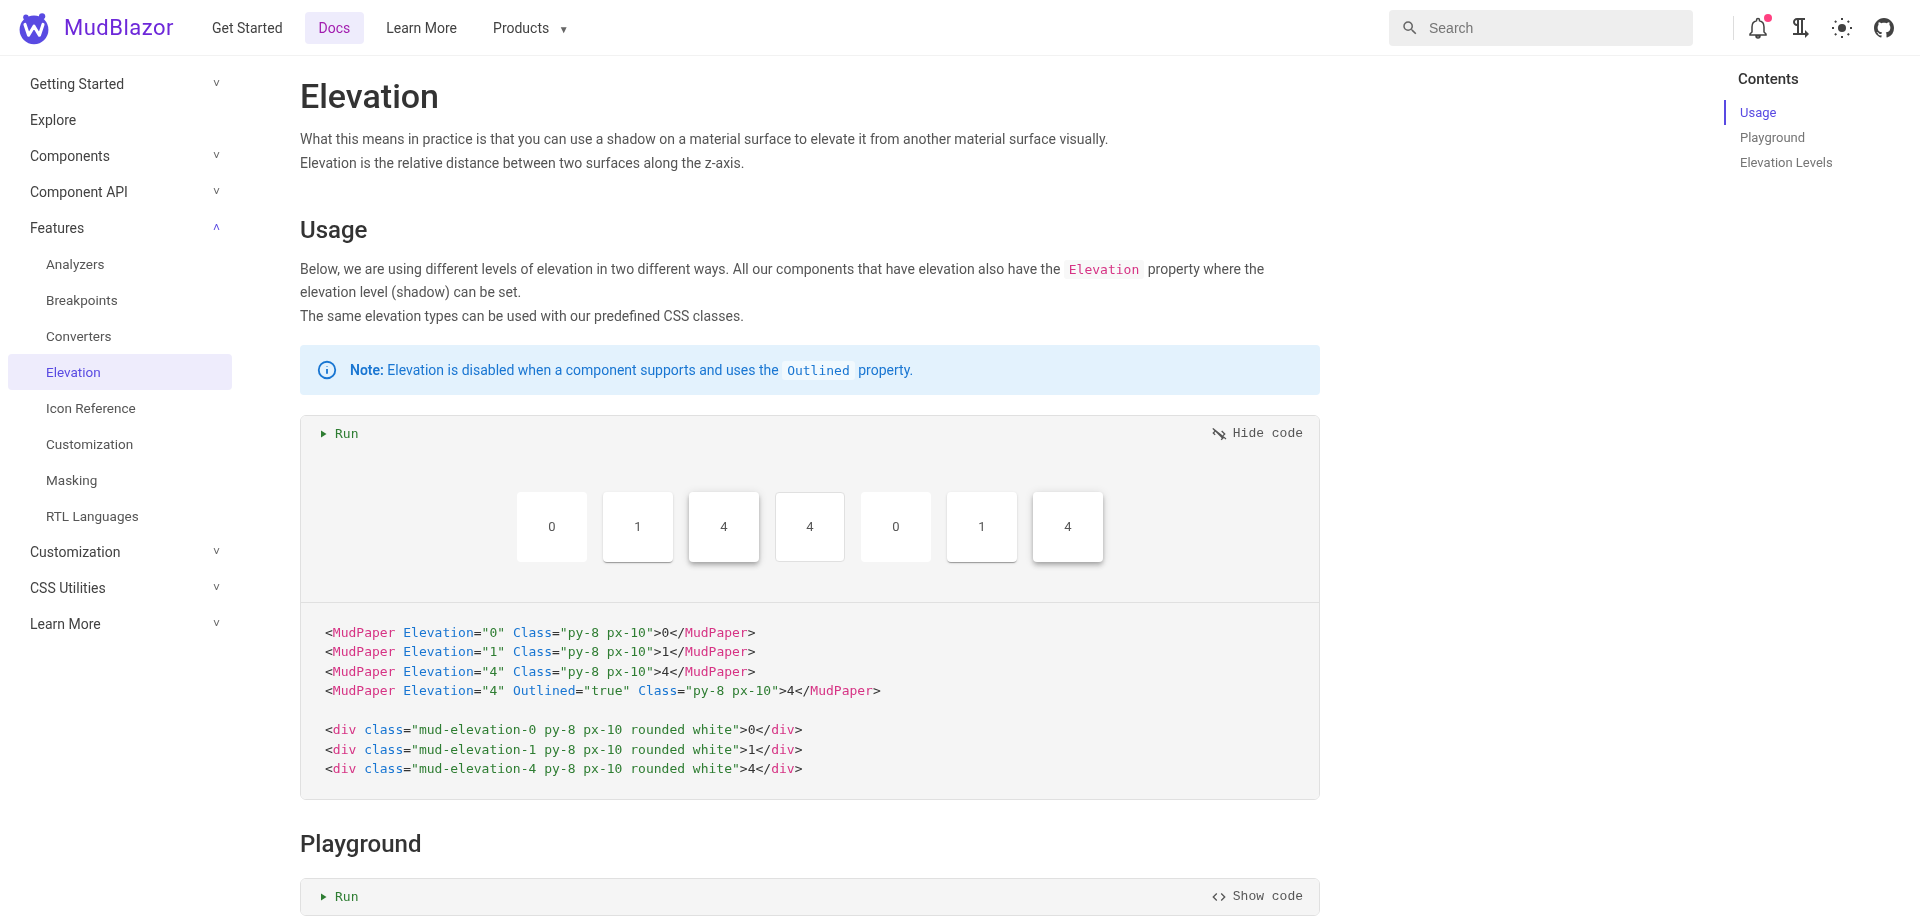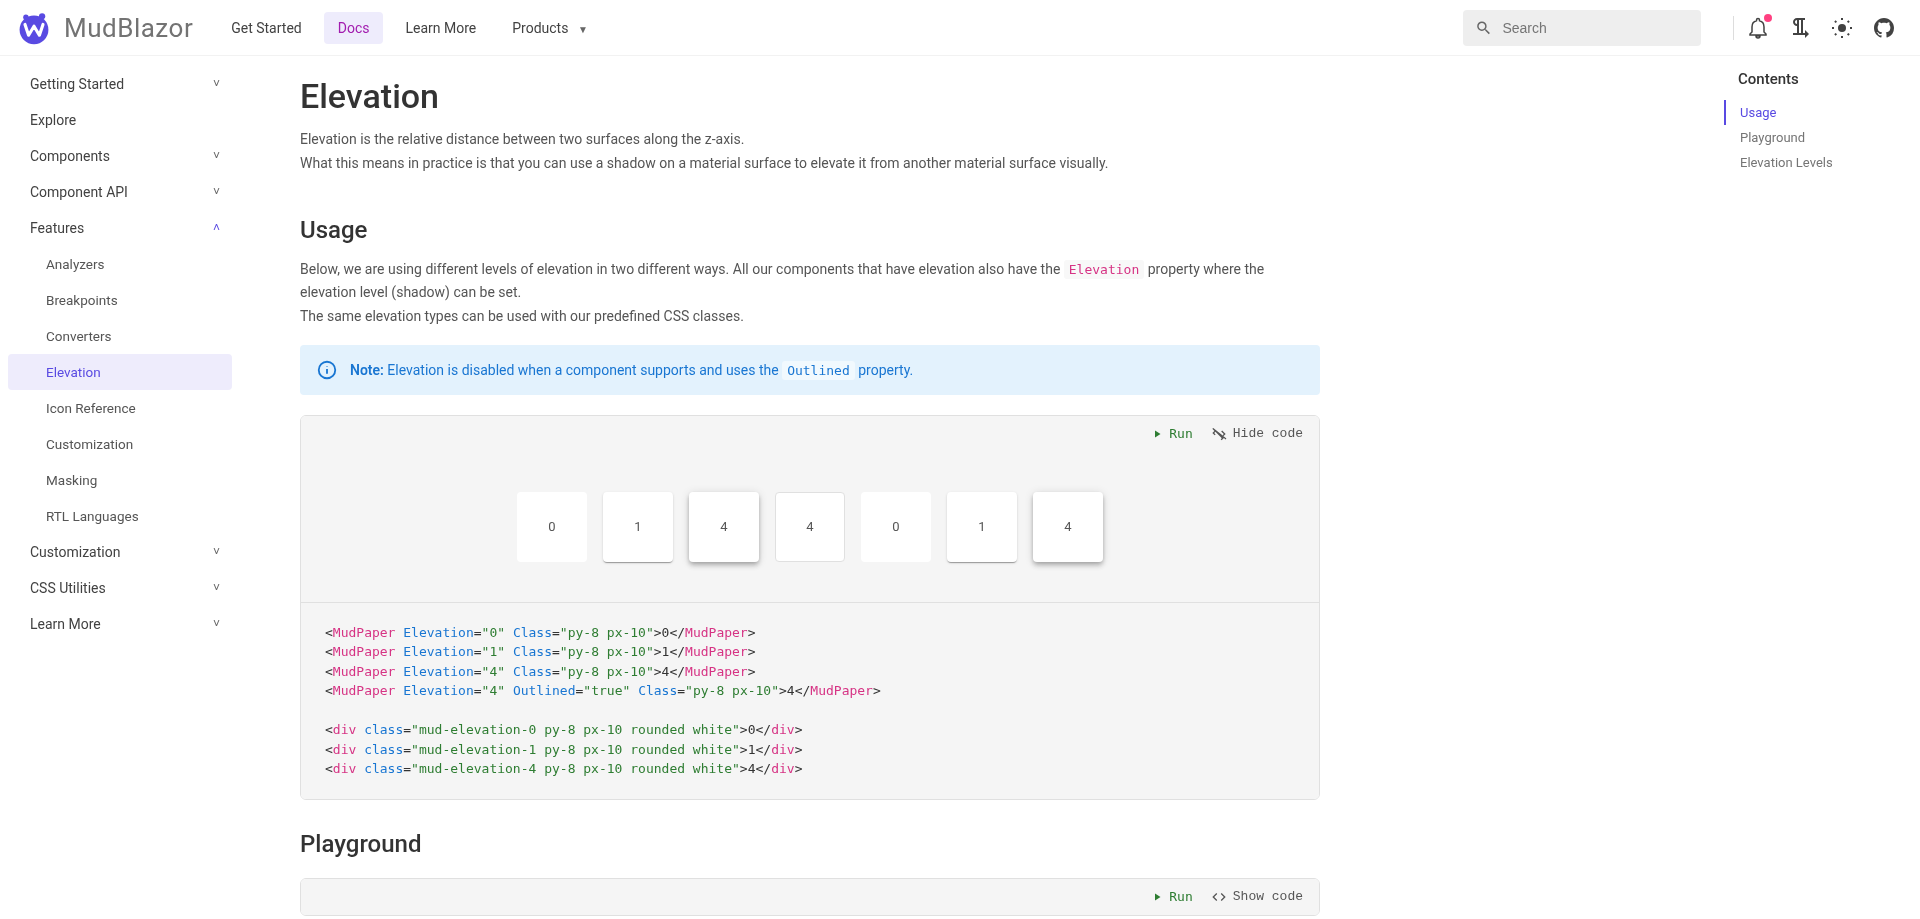--- a/index.html
+++ b/index.html
@@ -1,26 +1,26 @@
 <!DOCTYPE html>
 <html><head>
 <meta charset="utf-8">
 <style>
 * { box-sizing: border-box; margin: 0; padding: 0; }
 body { font-family: -apple-system, BlinkMacSystemFont, 'Segoe UI', Roboto, sans-serif; color: #424242; background: #fff; font-size: 14px; }
 .topbar { display: flex; align-items: center; height: 56px; padding: 0 16px; border-bottom: 1px solid rgba(0,0,0,0.05); }
 .logo { display: flex; align-items: center; gap: 12px; margin-right: 24px; }
 .logo-icon { width: 36px; height: 36px; }
-.logo-text { font-size: 26px; font-weight: 400; color: #737373; letter-spacing: 0.5px; }
+.logo-text { font-size: 22px; font-weight: 400; color: #6d28d9; letter-spacing: 0.5px; }
 .nav-links { display: flex; gap: 8px; }
 .nav-link { padding: 8px 14px; border-radius: 4px; color: #424242; text-decoration: none; font-size: 14px; cursor: pointer; }
 .nav-link.active { background: #eeecfc; color: #a21caf; }
 .nav-link .chev { margin-left: 6px; font-size: 10px; color: #666; }
 .topbar-spacer { flex: 1; }
-.search-box { display: flex; align-items: center; background: #eee; border-radius: 4px; padding: 0 12px; width: 238px; height: 36px; margin-right: 20px; }
+.search-box { display: flex; align-items: center; background: #eee; border-radius: 4px; padding: 0 12px; width: 304px; height: 36px; margin-right: 28px; }
 .search-box svg { width: 20px; height: 20px; fill: #666; margin-right: 10px; }
 .search-box input { border: none; background: transparent; outline: none; font-size: 14px; color: #666; width: 100%; }
 .topbar-divider { width: 1px; height: 24px; background: #ddd; margin: 0 12px; }
 .topbar-icons { display: flex; align-items: center; gap: 18px; padding-right: 8px; }
 .icon-btn { width: 24px; height: 24px; cursor: pointer; fill: #424242; position: relative; }
 .notif-dot { position: absolute; top: -2px; right: -2px; width: 8px; height: 8px; background: #ff4081; border-radius: 50%; }
 .layout { display: flex; height: calc(100vh - 56px); }
 .sidebar { width: 240px; padding: 10px 0; overflow-y: auto; flex-shrink: 0; }
 .sidebar-item { display: flex; align-items: center; justify-content: space-between; padding: 10px 20px 10px 30px; font-size: 14px; color: #424242; cursor: pointer; }
 .sidebar-item.sub { padding-left: 46px; color: #555; font-size: 13.5px; }
@@ -32,21 +32,21 @@
 h1 { font-size: 34px; font-weight: 500; color: #333; margin-bottom: 12px; }
 .intro { font-size: 14px; color: #555; line-height: 1.7; margin-bottom: 40px; }
 h2 { font-size: 24px; font-weight: 500; color: #333; margin-bottom: 14px; margin-top: 30px; }
 .section-text { font-size: 14px; color: #555; line-height: 1.7; margin-bottom: 14px; }
 .code-inline { font-family: Consolas, monospace; font-size: 13px; color: #d63384; background: #f8f8f8; padding: 2px 5px; border-radius: 3px; }
 .info-box { display: flex; align-items: center; gap: 12px; background: #e3f2fd; border-radius: 4px; padding: 14px 16px; margin: 16px 0; font-size: 14px; color: #1976d2; }
 .info-box svg { width: 22px; height: 22px; fill: none; stroke: #1976d2; stroke-width: 2; flex-shrink: 0; }
 .info-box strong { font-weight: 600; }
 .info-box .code-inline { color: #1976d2; background: rgba(255,255,255,0.5); }
 .example-box { border: 1px solid #e0e0e0; border-radius: 6px; margin-top: 20px; overflow: hidden; }
-.example-header { display: flex; justify-content: flex-end; align-items: center; gap: 18px; padding: 10px 16px; background: #f5f5f5; font-family: Consolas, monospace; font-size: 13px; color: #555; }
+.example-header { display: flex; justify-content: space-between; align-items: center; gap: 18px; padding: 10px 16px; background: #f5f5f5; font-family: Consolas, monospace; font-size: 13px; color: #555; }
 .example-header .run { color: #2e7d32; display: flex; align-items: center; gap: 6px; cursor: pointer; }
 .example-header .toggle { display: flex; align-items: center; gap: 6px; cursor: pointer; font-family: Liberation Mono, monospace; }
 .example-demo { background: #f5f5f5; padding: 40px 20px; display: flex; justify-content: center; gap: 16px; flex-wrap: wrap; }
 .paper { background: #fff; width: 70px; height: 70px; display: flex; align-items: center; justify-content: center; border-radius: 4px; font-size: 13px; color: #555; }
 .elev-0 { box-shadow: none; }
 .elev-1 { box-shadow: 0 2px 1px -1px rgba(0,0,0,.2), 0 1px 1px 0 rgba(0,0,0,.14), 0 1px 3px 0 rgba(0,0,0,.12); }
 .elev-4 { box-shadow: 0 2px 4px -1px rgba(0,0,0,.2), 0 4px 5px 0 rgba(0,0,0,.14), 0 1px 10px 0 rgba(0,0,0,.12); }
 .outlined { border: 1px solid #e0e0e0; }
 .code-block { background: #f5f5f5; border-top: 1px solid #e0e0e0; padding: 20px 24px; font-family: Consolas, monospace; font-size: 13px; line-height: 1.5; color: #333; white-space: pre; overflow-x: auto; }
 .tag { color: #d63384; }
@@ -154,22 +154,22 @@
       <div class="sidebar-item">
         <span>Learn More</span>
         <span class="chev ">˅</span>
       </div>
     </div>
 
   <div class="main">
     <div class="content">
       <h1>Elevation</h1>
       <div class="intro">
+        <div>What this means in practice is that you can use a shadow on a material surface to elevate it from another material surface visually.</div>
         <div>Elevation is the relative distance between two surfaces along the z-axis.</div>
-        <div>What this means in practice is that you can use a shadow on a material surface to elevate it from another material surface visually.</div>
       </div>
 
       <h2>Usage</h2>
       <div class="section-text">
         <span>Below, we are using different levels of elevation in two different ways. All our components that have elevation also have the </span><span class="code-inline">Elevation</span><span> property where the elevation level (shadow) can be set.</span>
         <div>The same elevation types can be used with our predefined CSS classes.</div>
       </div>
 
       <div class="info-box">
         <svg viewBox="0 0 24 24">

